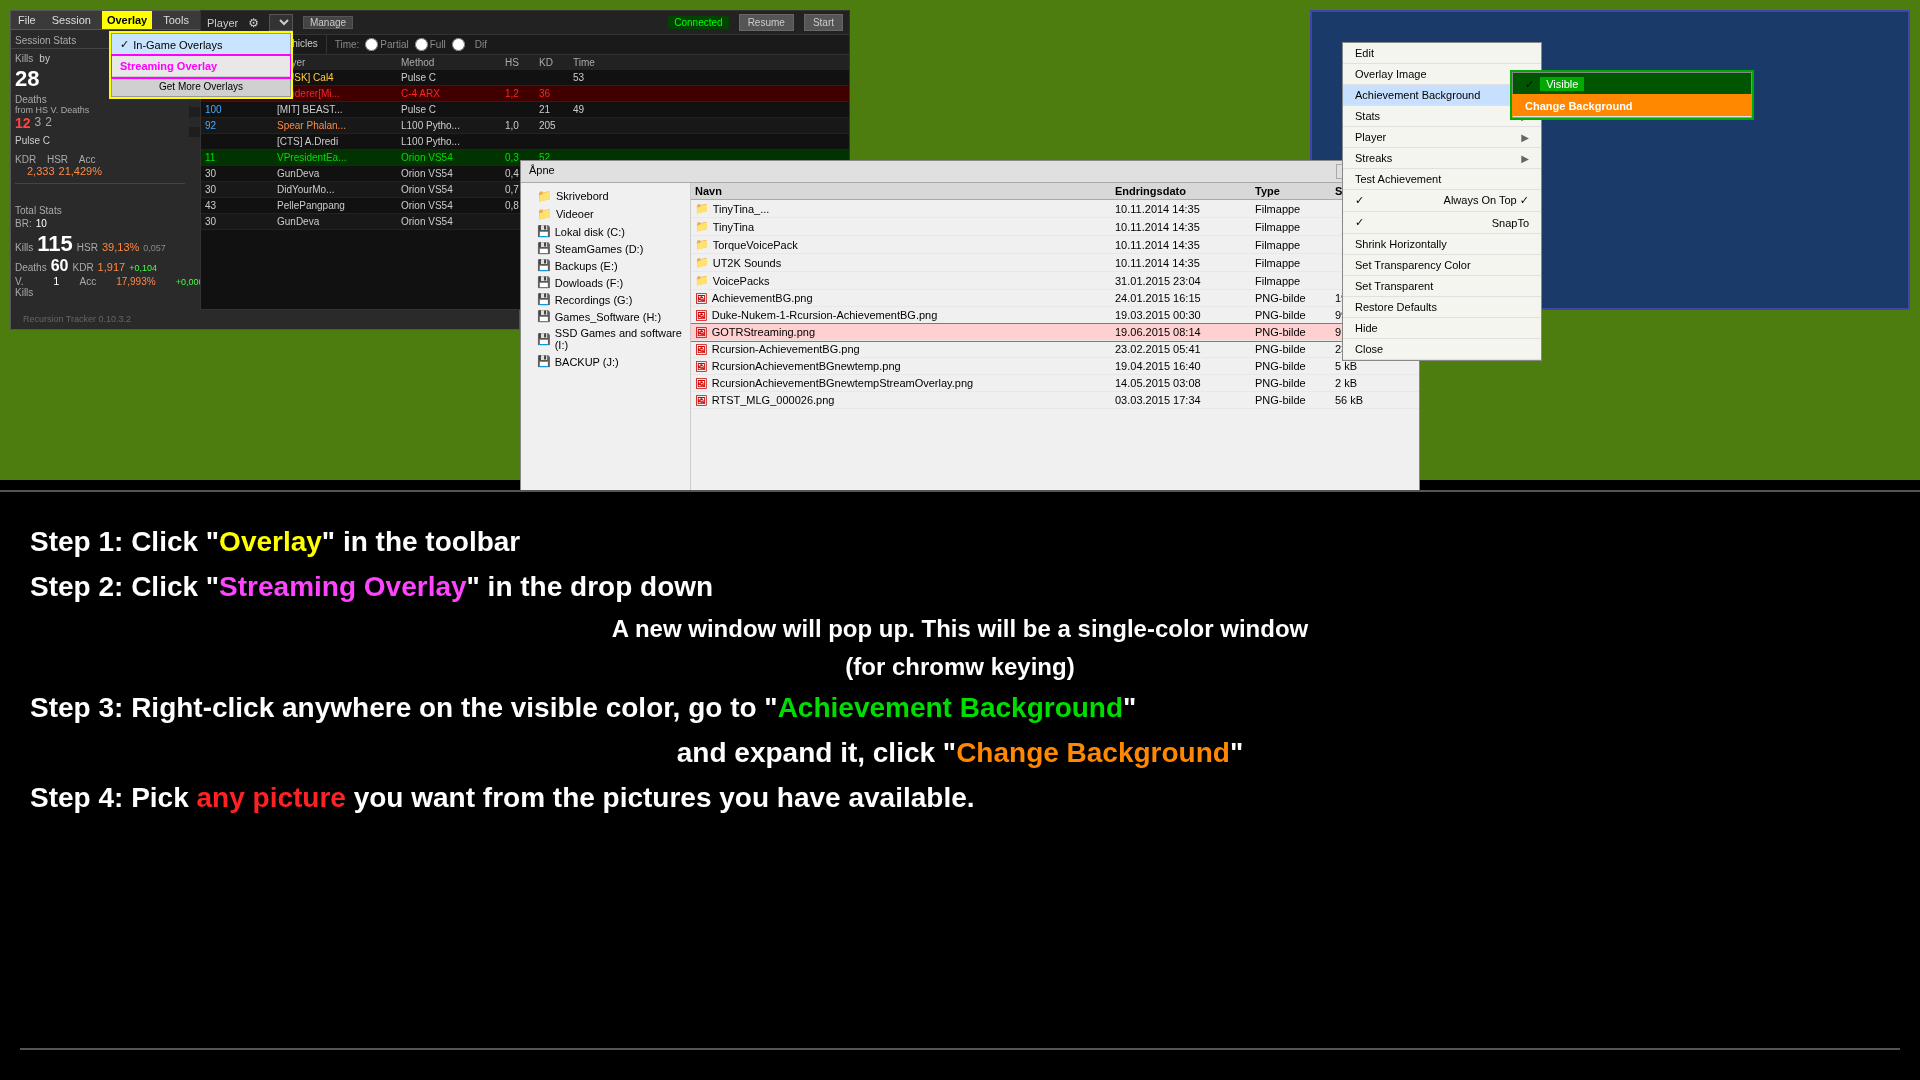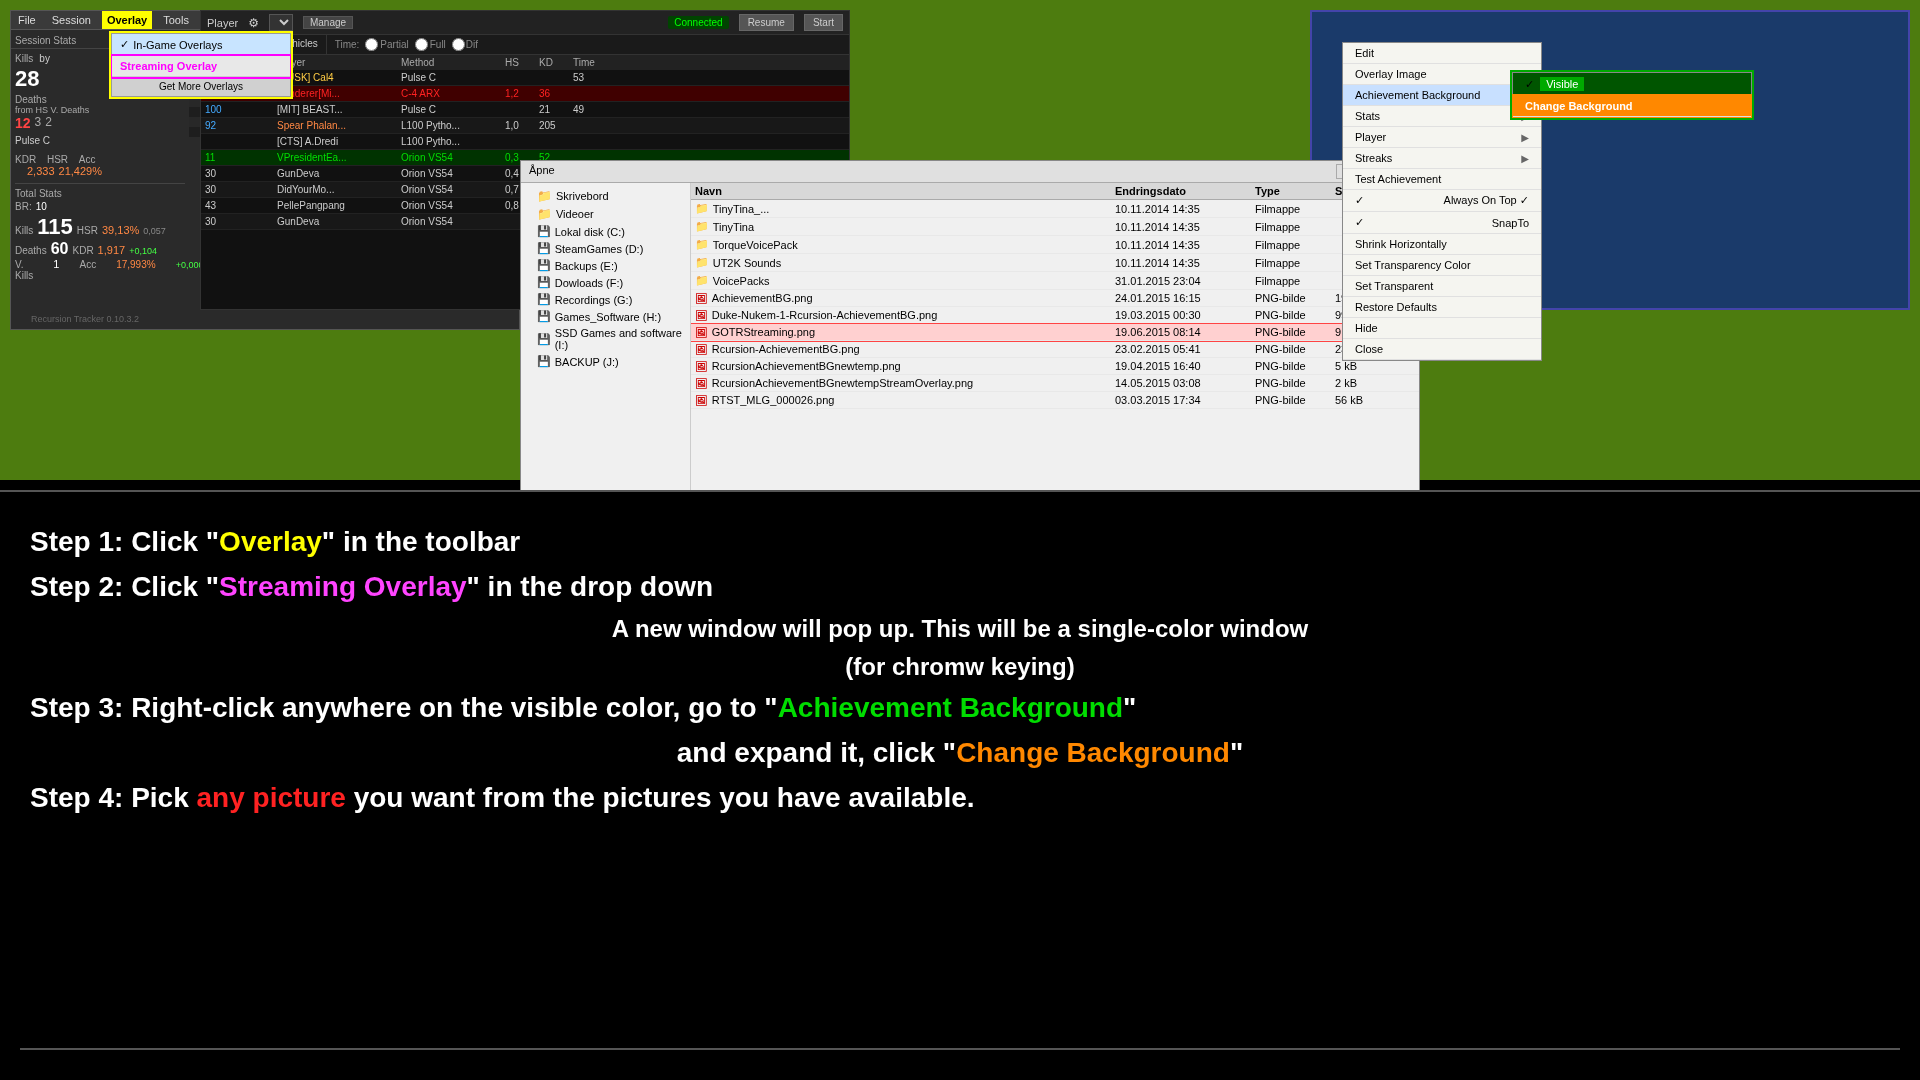--- a/index.html
+++ b/index.html
@@ -78,21 +78,21 @@
     .overlay-dropdown .get-more {
       background: #d0d0d0;
       padding: 4px 8px;
       text-align: center;
       font-size: 10px;
     }
 
     .tracker-bottom {
       position: absolute;
       bottom: 5px;
-      left: 20px;
+      left: 12px;
       font-size: 9px;
       color: #666;
     }
 
     
     .game-panel {
       position: absolute;
       top: 10px; left: 200px;
       width: 650px;
       height: 300px;
@@ -412,21 +412,21 @@
               <span style="color:#aaa;">KDR</span>
               <span style="color:#aaa; margin-left:8px;">HSR</span>
               <span style="color:#aaa; margin-left:8px;">Acc</span>
             </div>
           </div>
           <div style="display:flex; gap:4px; font-size:11px;">
             <span style="color:#ff8844;margin-left:12px;">2,333</span>
             <span style="color:#ff8844;">21,429%</span>
           </div>
 
-          <div style="margin-top:6px; border-top:1px solid #444; padding-top:4px;">
+          <div style="margin-top:6px; border-top:1px solid #444; padding-top:21px;">
             <div style="color:#aaa; font-size:10px;">Total Stats</div>
             <div style="display:flex; gap:4px; margin-top:2px;">
               <span style="color:#aaa; font-size:10px;">BR:</span>
               <span style="color:#fff; font-size:10px;">10</span>
             </div>
             <div style="display:flex; gap:4px; align-items:baseline; margin-top:2px;">
               <span style="color:#aaa; font-size:10px;">Kills</span>
               <span style="font-size:22px; color:#fff; font-weight:bold;">115</span>
               <span style="color:#aaa; font-size:10px;">HSR</span>
               <span style="color:#ff8844; font-size:11px;">39,13%</span>
@@ -539,21 +539,21 @@
       <div style="flex:1; padding:3px 8px; color:#888; font-size:10px; display:flex; align-items:center; gap:6px;">
         <span>Time:</span>
         <label style="display:flex; align-items:center; gap:2px; cursor:pointer;">
             <input type="radio" name="time" style=""> 
             <span>Partial</span>
           </label>
         <label style="display:flex; align-items:center; gap:2px; cursor:pointer;">
             <input type="radio" name="time" style=""> 
             <span>Full</span>
           </label>
-        <label style="display:flex; align-items:center; gap:1px; cursor:pointer;">
+        <label style="display:flex; align-items:center; gap:10px; cursor:pointer;">
             <input type="radio" name="time" style=""> 
             <span>Dif</span>
           </label>
       </div>
     </div>
 
     <div class="scoreboard">
       <div class="score-header">
         <span>BR</span>
         <span>Cla</span>

